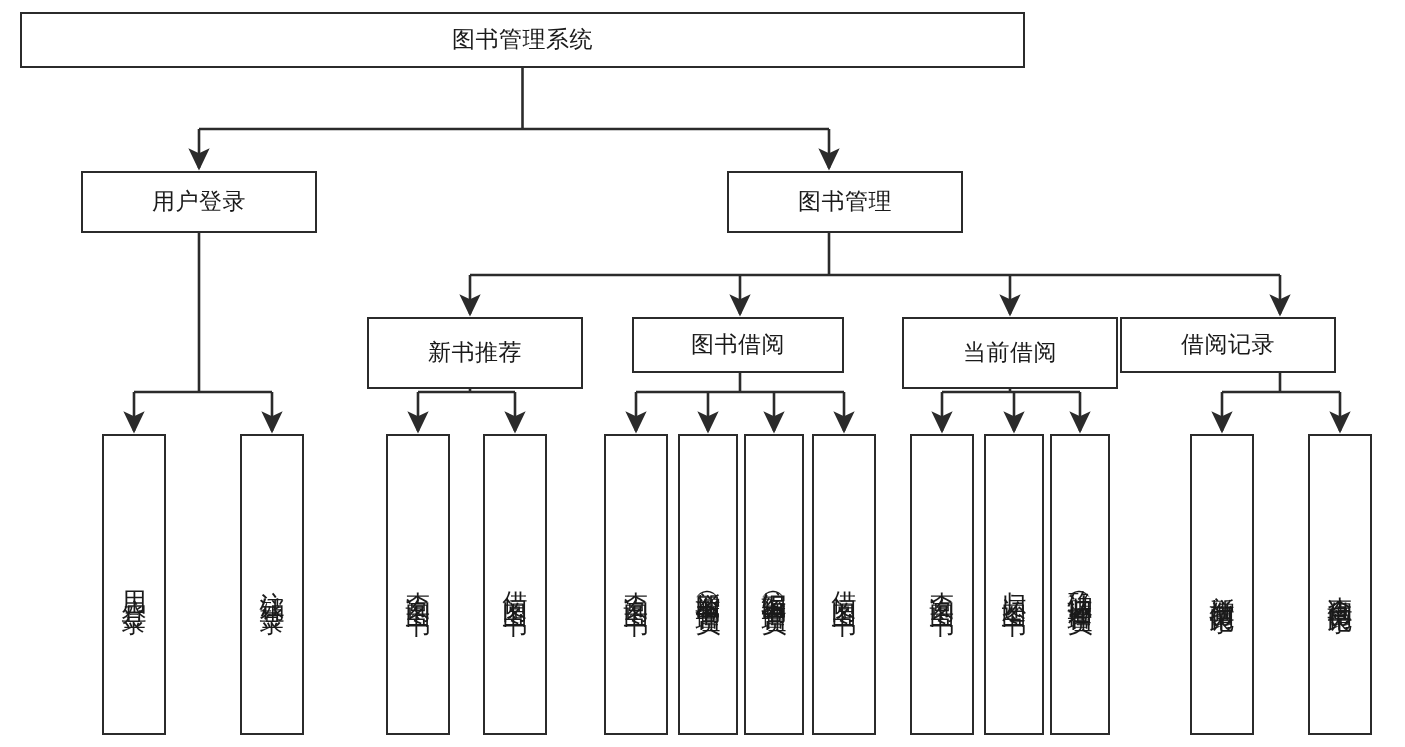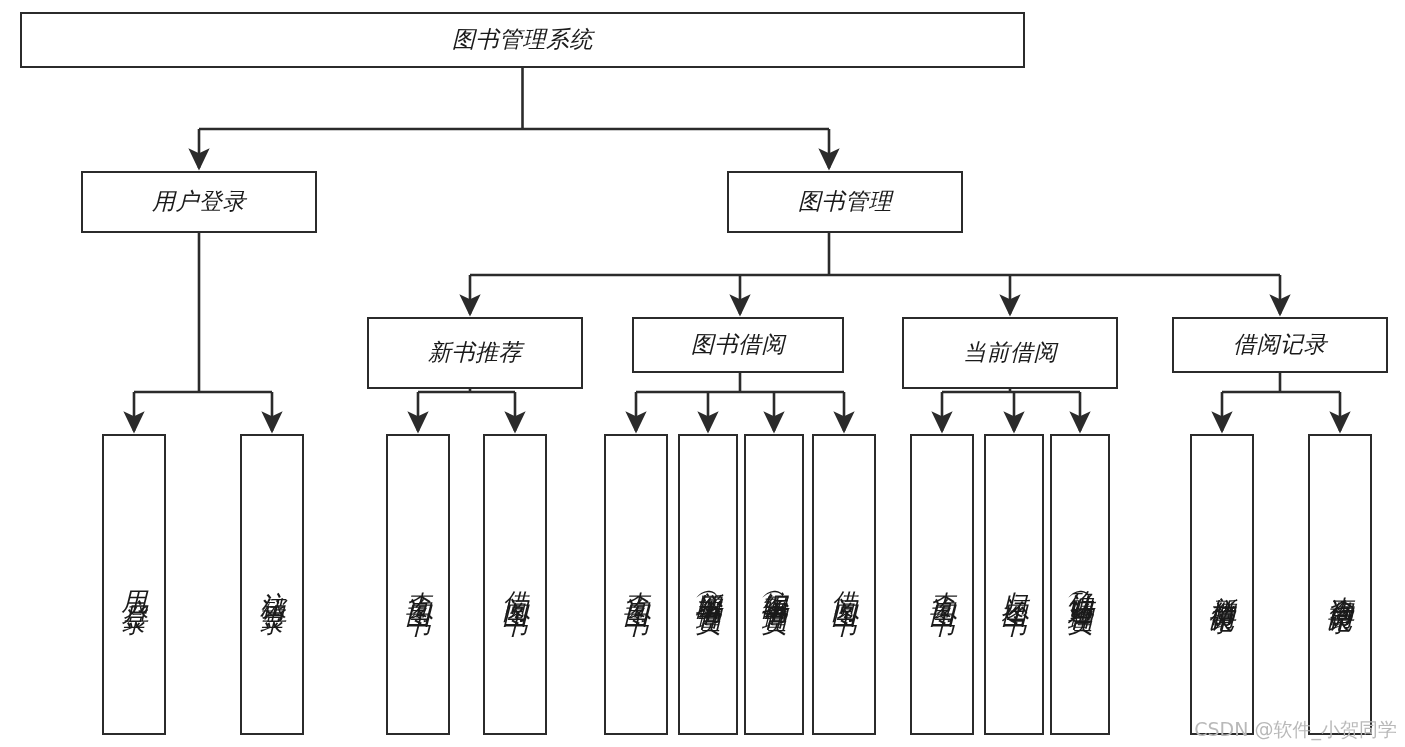--- a/index.html
+++ b/index.html
@@ -33,21 +33,20 @@
     display: flex;
     align-items: center;
     justify-content: center;
     color: #1a1a1a;
   }
   .node .lbl {
     display: block;
     text-align: center;
     line-height: 1.18;
     letter-spacing: 0.5px;
-    font-style: italic;
   }
   
   .node.horiz .lbl {
     font-size: 23px;
     white-space: nowrap;
   }
   .node.root .lbl { font-size: 23px; }
 
   
   .node.vert {
@@ -136,21 +135,21 @@
       </div>
       <div class="node horiz" style="left: 367px; top: 317px; width: 216px; height: 72px;">
         <span class="lbl">新书推荐</span>
       </div>
       <div class="node horiz" style="left: 632px; top: 317px; width: 212px; height: 56px;">
         <span class="lbl">图书借阅</span>
       </div>
       <div class="node horiz" style="left: 902px; top: 317px; width: 216px; height: 72px;">
         <span class="lbl">当前借阅</span>
       </div>
-      <div class="node horiz" style="left: 1172px; top: 317px; width: 216px; height: 56px;">
+      <div class="node horiz" style="left: 1120px; top: 317px; width: 216px; height: 56px;">
         <span class="lbl">借阅记录</span>
       </div>
       <div class="node vert" style="left: 102px; top: 434px; width: 64px; height: 301px;">
         <span class="lbl">用户登录</span>
       </div>
       <div class="node vert" style="left: 240px; top: 434px; width: 64px; height: 301px;">
         <span class="lbl">注销登录</span>
       </div>
       <div class="node vert" style="left: 386px; top: 434px; width: 64px; height: 301px;">
         <span class="lbl">查询图书</span>
@@ -179,14 +178,13 @@
       <div class="node vert tall" style="left: 1050px; top: 434px; width: 60px; height: 301px;">
         <span class="lbl">确认归还（管理员）</span>
       </div>
       <div class="node vert tall" style="left: 1190px; top: 434px; width: 64px; height: 301px;">
         <span class="lbl">新增借阅记录</span>
       </div>
       <div class="node vert tall" style="left: 1308px; top: 434px; width: 64px; height: 301px;">
         <span class="lbl">查询借阅记录</span>
       </div>
     </div>
-  <div class="watermark">CSDN @软件_小贺同学</div>
 </div>
 
 </body></html>

